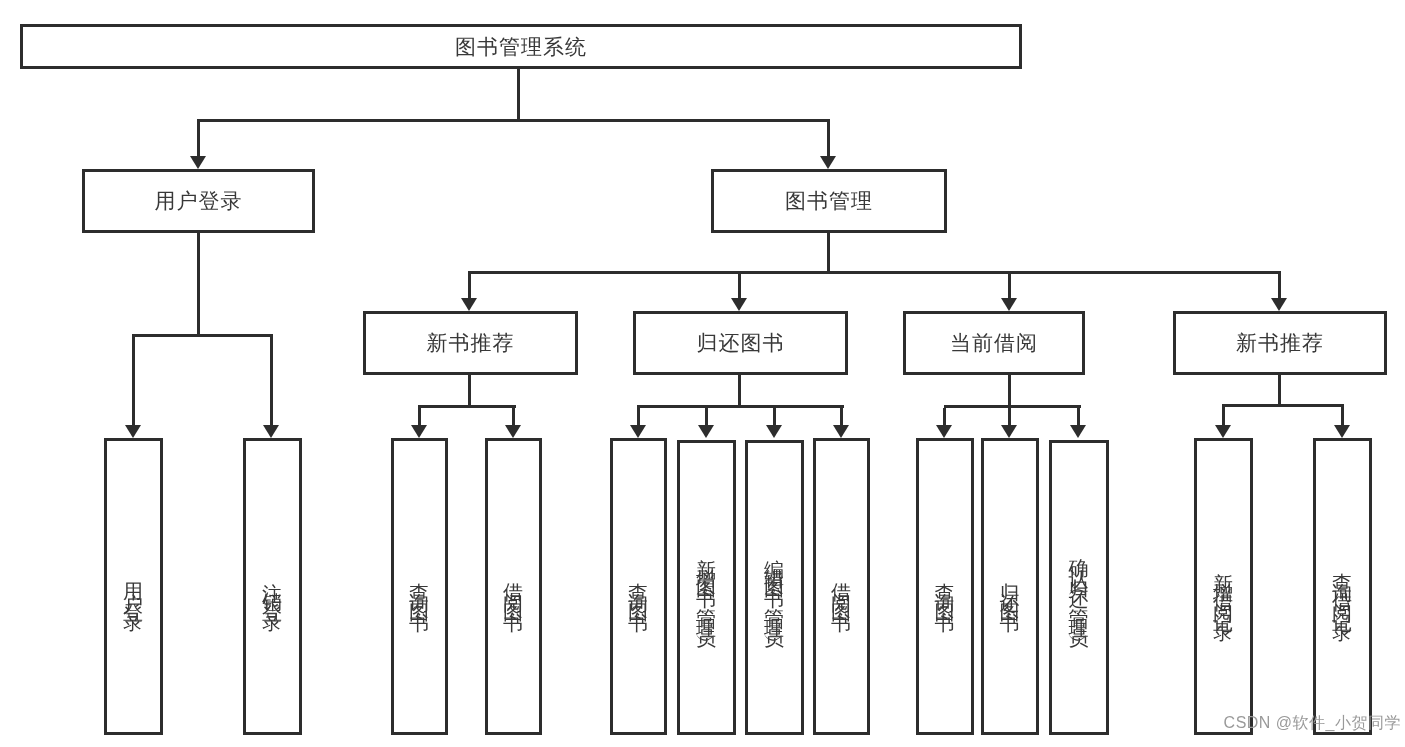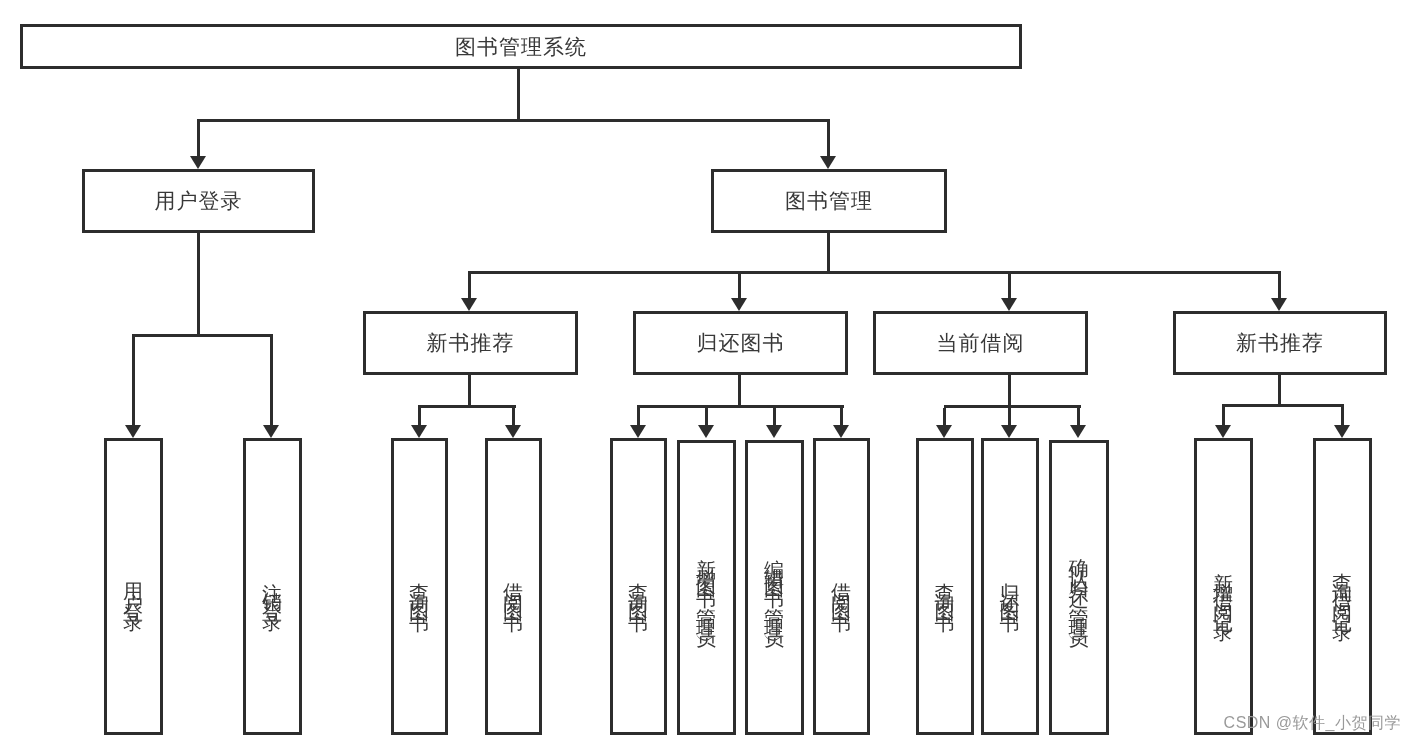--- a/index.html
+++ b/index.html
@@ -62,21 +62,21 @@
   <div class="box" style="left:20px;top:24px;width:1002px;height:45px;">图书管理系统</div>
 
   <div class="box" style="left:82px;top:169px;width:233px;height:64px;">用户登录</div>
 
   <div class="box" style="left:711px;top:169px;width:236px;height:64px;">图书管理</div>
 
   <div class="box" style="left:363px;top:311px;width:215px;height:64px;">新书推荐</div>
 
   <div class="box" style="left:633px;top:311px;width:215px;height:64px;">归还图书</div>
 
-  <div class="box" style="left:873px;top:311px;width:215px;height:64px;">当前借阅</div>
+  <div class="box" style="left:903px;top:311px;width:182px;height:64px;">当前借阅</div>
 
   <div class="box" style="left:1173px;top:311px;width:214px;height:64px;">新书推荐</div>
 
   <div class="box leaf" style="left:104px;top:438px;width:59px;height:297px;">
     <span class="vtext">用户登录</span>
   </div>
 
   <div class="box leaf" style="left:243px;top:438px;width:59px;height:297px;">
     <span class="vtext">注销登录</span>
   </div>

